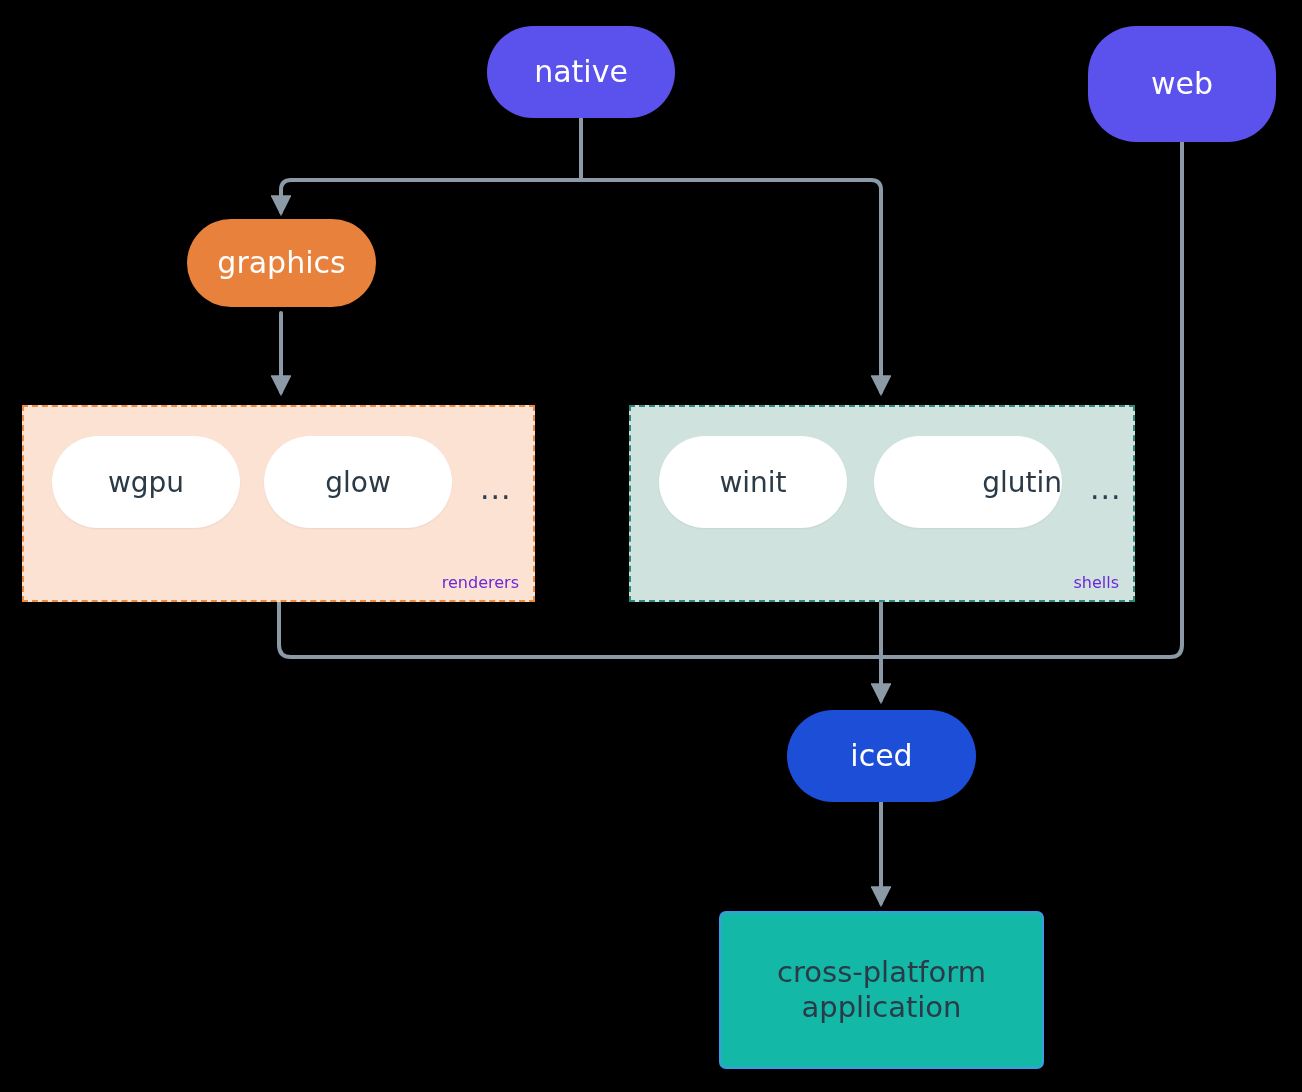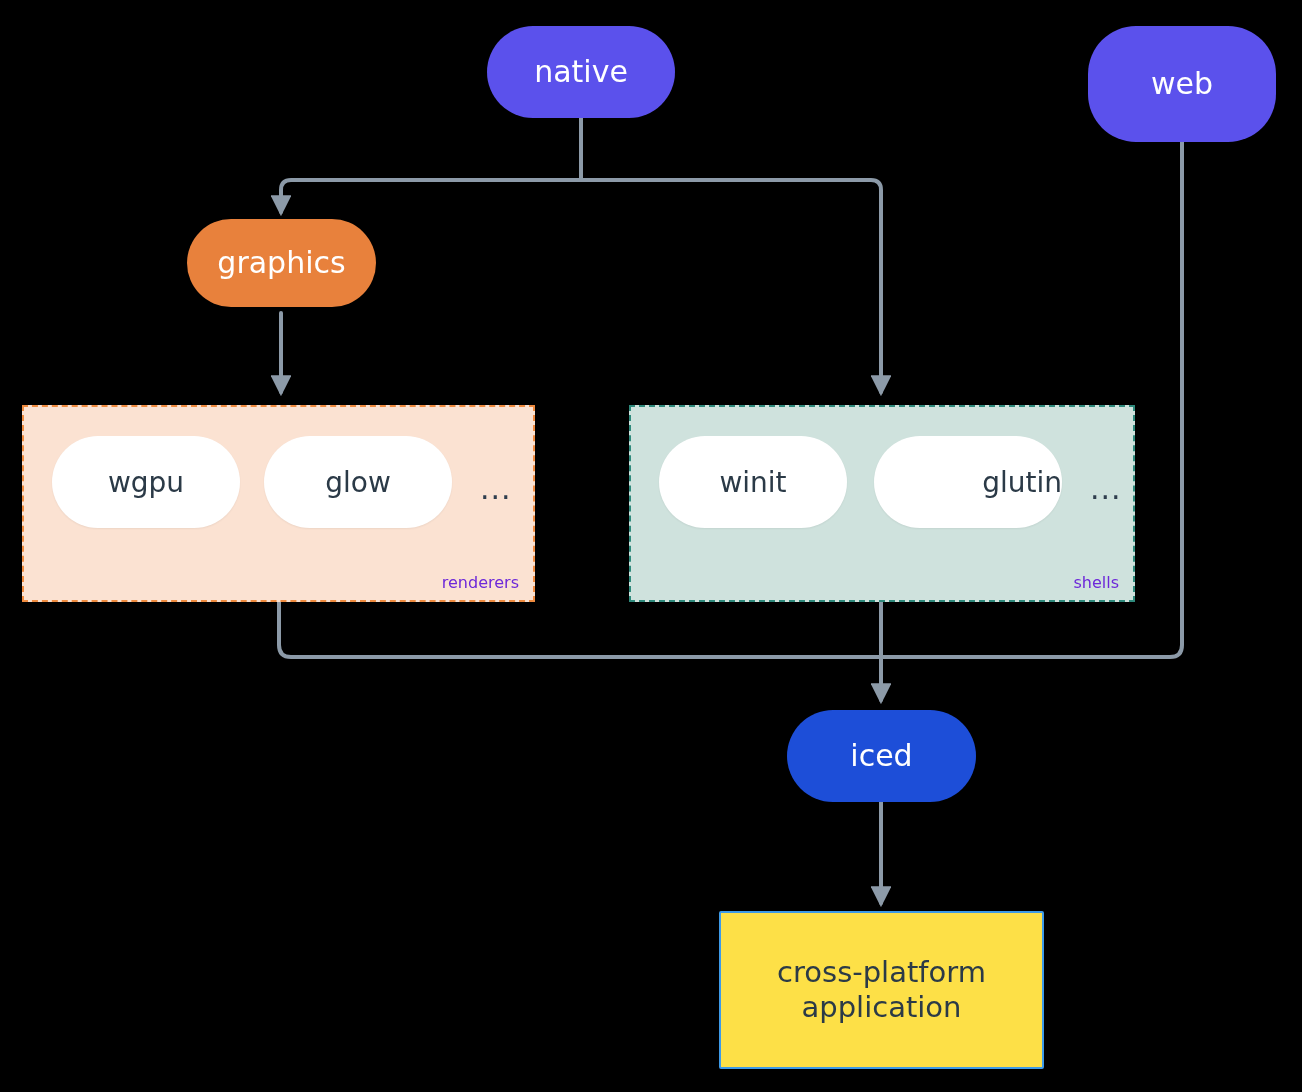--- a/index.html
+++ b/index.html
@@ -92,25 +92,25 @@
   .ellipsis {
     position: absolute;
     color: #2f3e4e;
     font-size: 30px;
     letter-spacing: 1px;
     line-height: 1;
   }
 
   
   .rect-app {
-    background: #fde047;
+    background: #14b8a6;
     border: 2px solid #3d9ae8;
     color: #2b3a47;
     font-size: 29px;
-    border-radius: 2px;
+    border-radius: 7px;
     flex-direction: column;
     padding: 0 14px;
   }
   .rect-app span { display: block; }
 </style>
 </head>
 <body>
 
 <div id="canvas">
 

